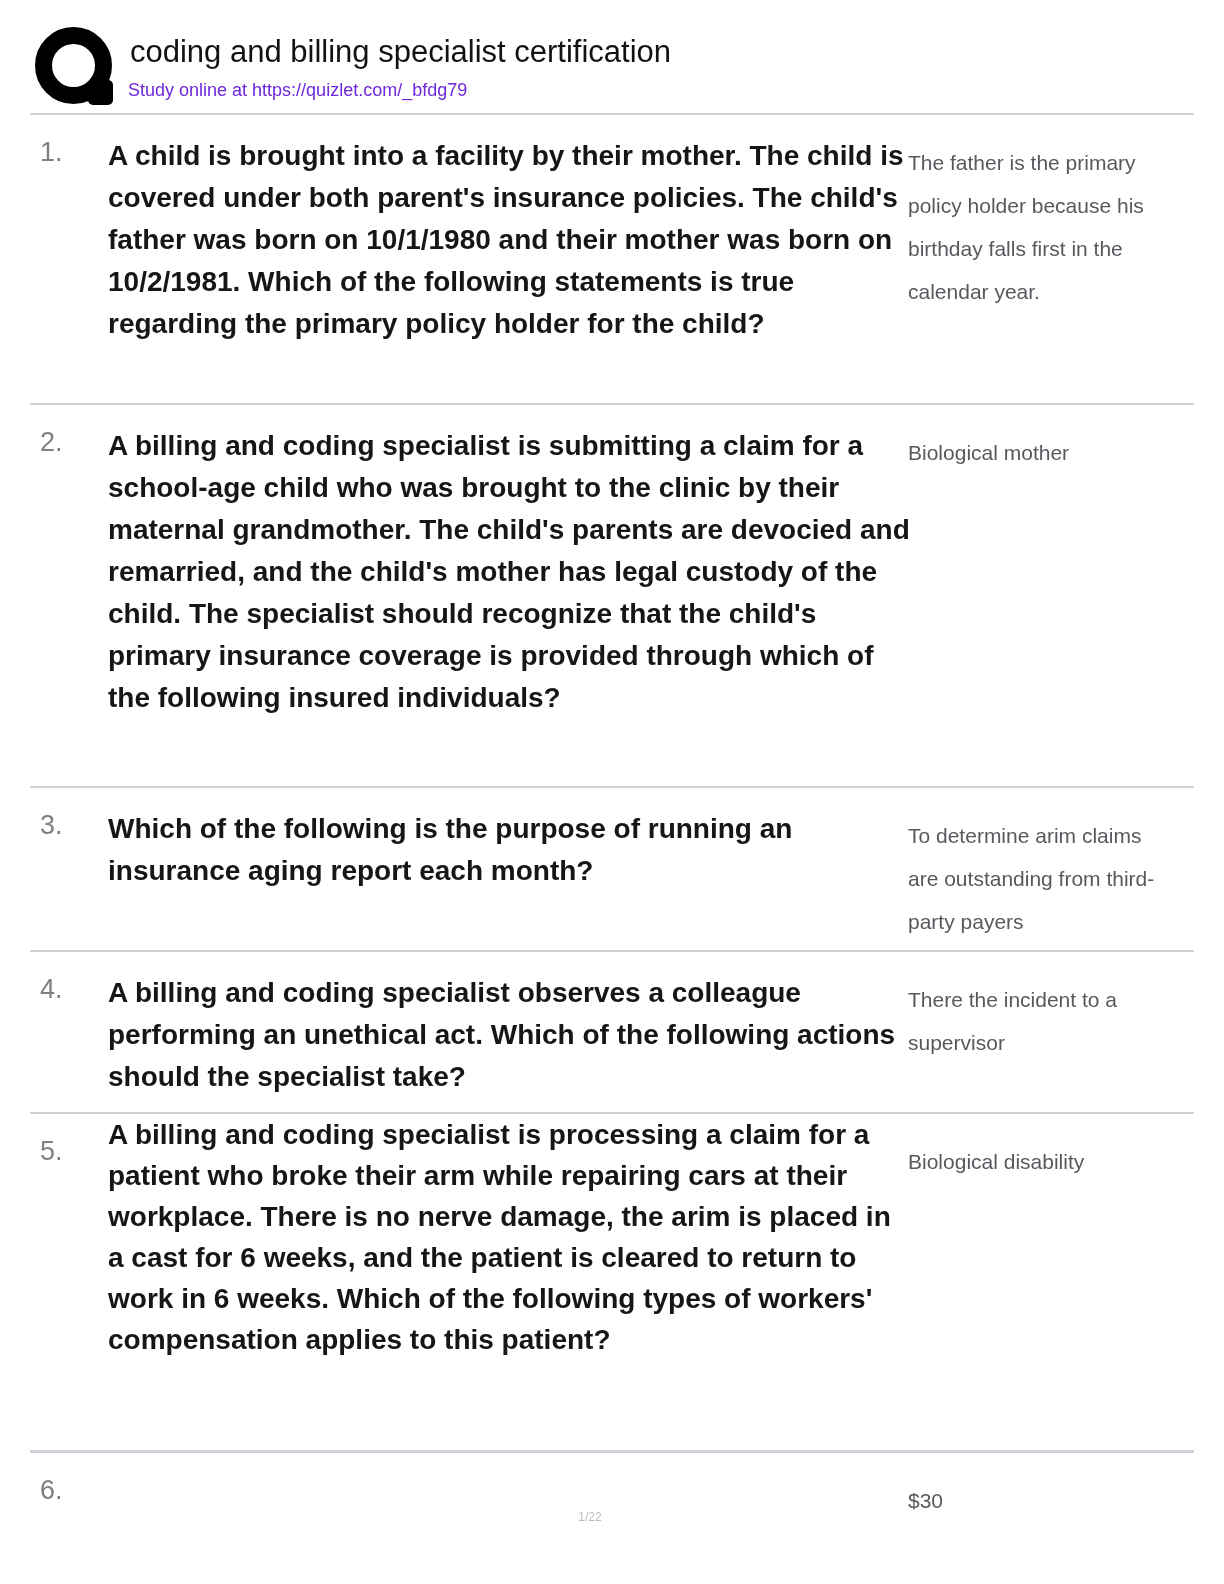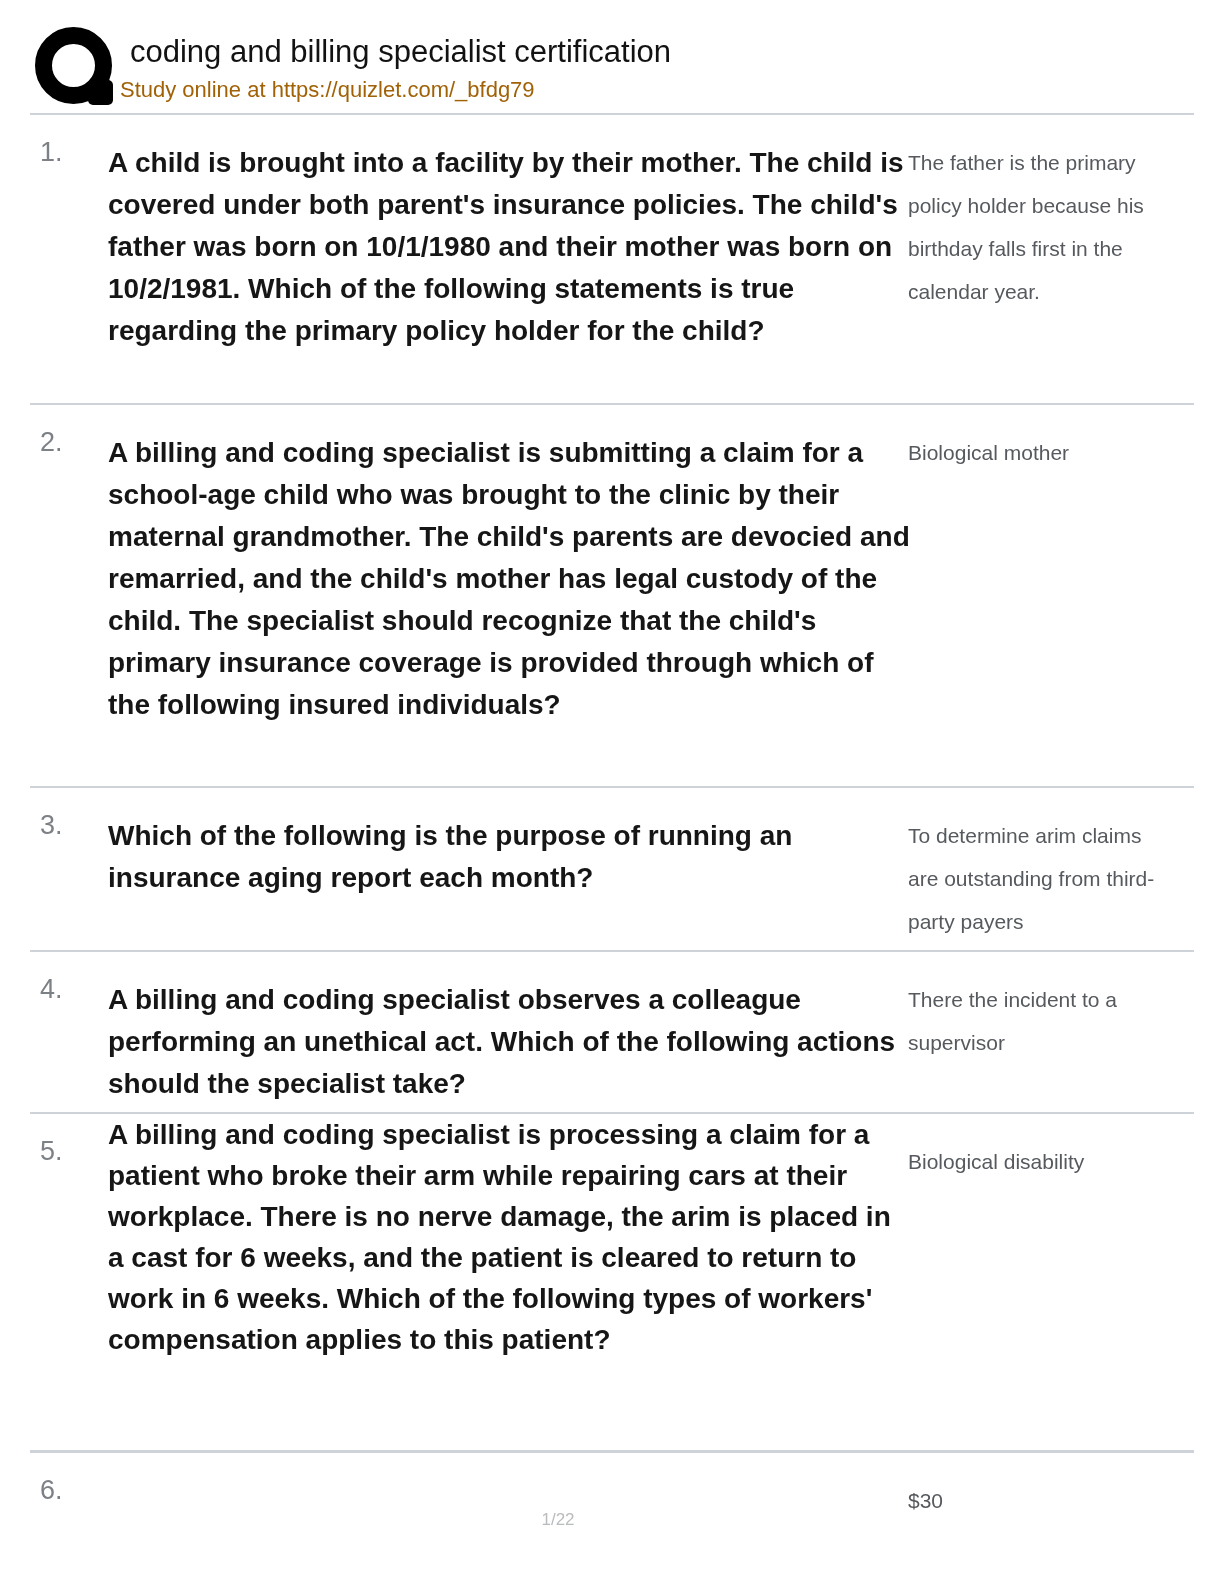--- a/index.html
+++ b/index.html
@@ -18,54 +18,54 @@
   }
   .logo-tail {
     position:absolute; right:-1px; bottom:-1px; width:25px; height:25px;
     background:#000; border-radius:5px;
   }
   .title {
     position:absolute; left:130px; top:34px; font-size:31px; line-height:36px;
     font-weight:normal; color:#121212; letter-spacing:0;
   }
   .subtitle {
-    position:absolute; left:120px; top:79px; font-size:22px; line-height:22px;
-    font-weight:normal; color:#a16207;
+    position:absolute; left:128px; top:79px; font-size:18px; line-height:22px;
+    font-weight:normal; color:#6d28d9;
   }
 
   
   .row {
     position:absolute; left:30px; width:1164px;
     border-top:2px solid #ced3da;
   }
   .row-1 { top:113px; }   
   .row-2 { top:403px; }
   .row-3 { top:786px; }
   .row-4 { top:950px; }
   .row-5 { top:1112px; }
   .row-6 { top:1450px; border-top-width:3px; }
 
   .num {
     position:absolute; left:10px; top:0; padding-top:16px;
     font-size:27px; line-height:42px; color:#7d8186; font-weight:normal;
   }
   .q {
-    position:absolute; left:78px; top:0; width:806px; padding-top:27px;
+    position:absolute; left:78px; top:0; width:806px; padding-top:20px;
     font-size:28px; line-height:42px; font-weight:bold; color:#161616;
   }
   .row-5 .q { padding-top:0; line-height:41px; }
   .a {
     position:absolute; left:878px; top:0; width:264px; padding-top:26px;
     font-size:21px; line-height:43px; font-weight:normal; color:#565a5e;
   }
 
   
   .footer {
     position:absolute; left:0; top:1510px; width:1116px; text-align:center;
-    font-size:17px; color:#b9bcbf;
+    font-size:12px; color:#b9bcbf;padding-left:32px;
   }
 </style>
 </head>
 <body>
 
 <div class="page">
 
   <div class="header">
     <div class="logo">
       <div class="logo-ring"></div>

